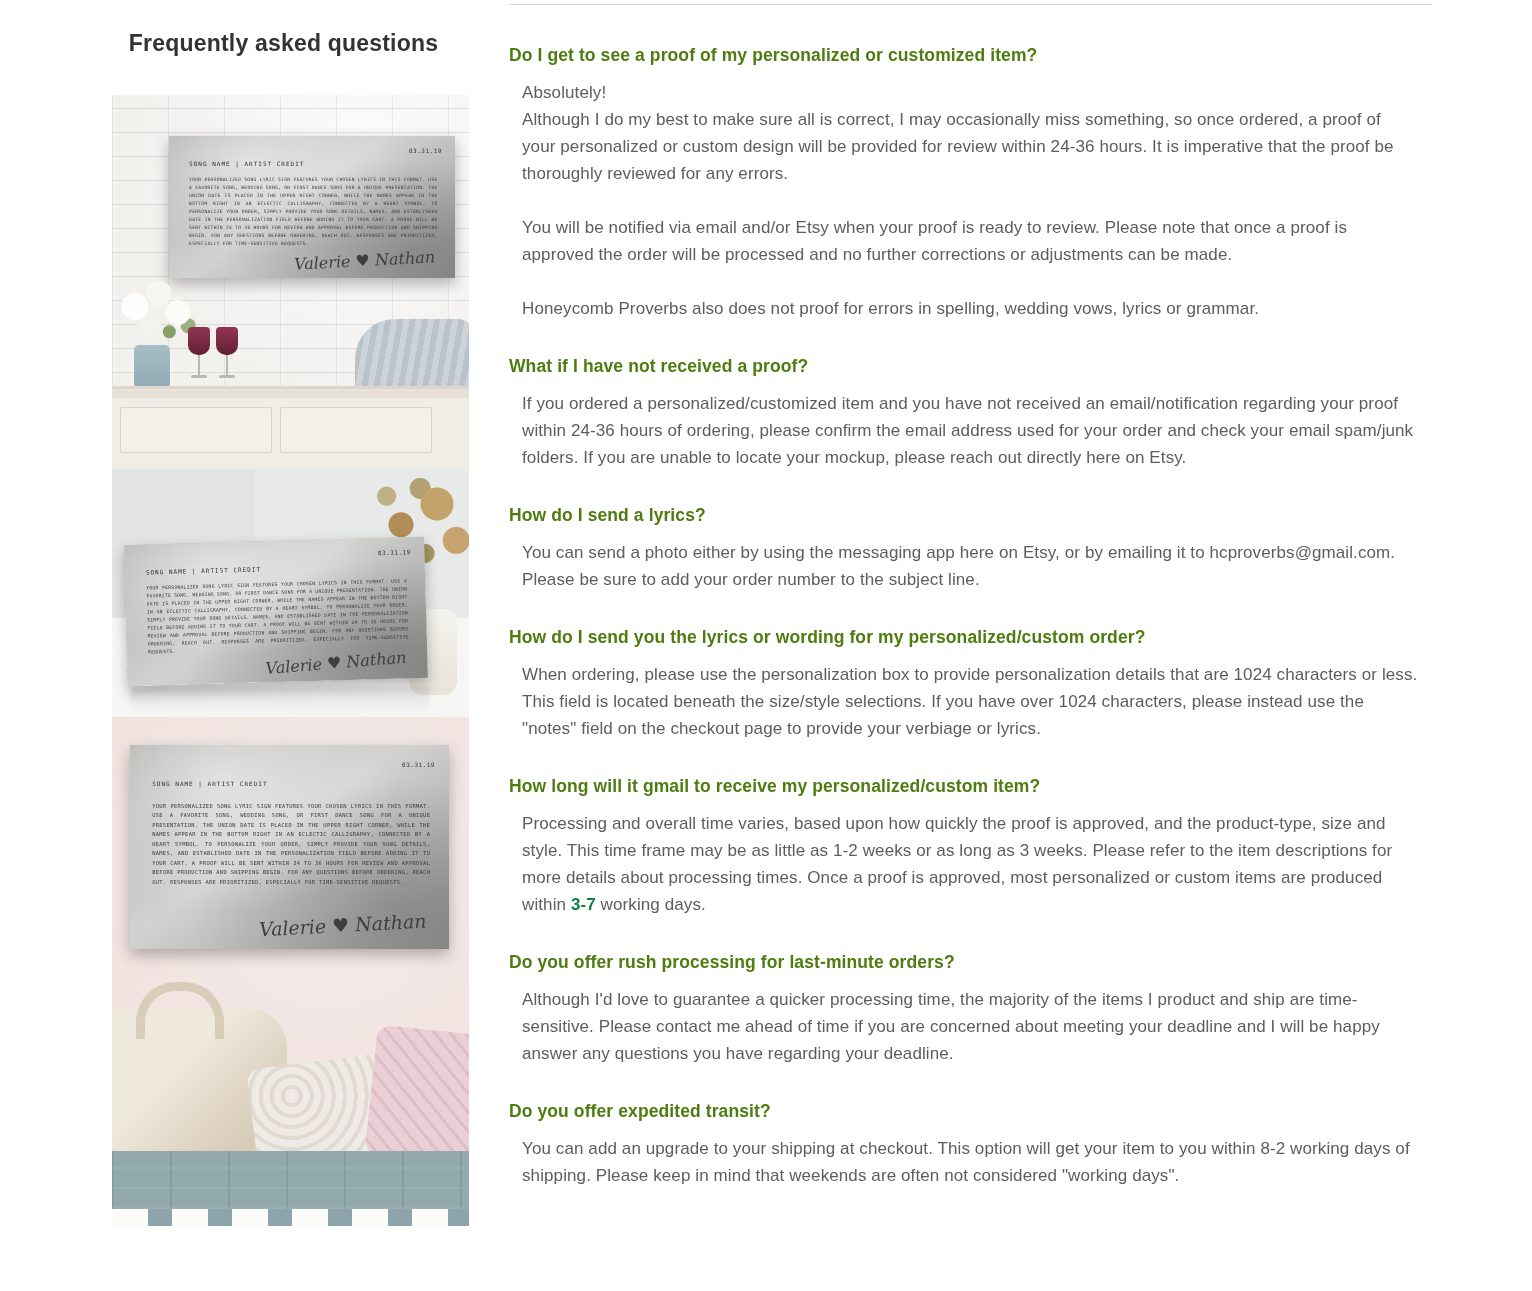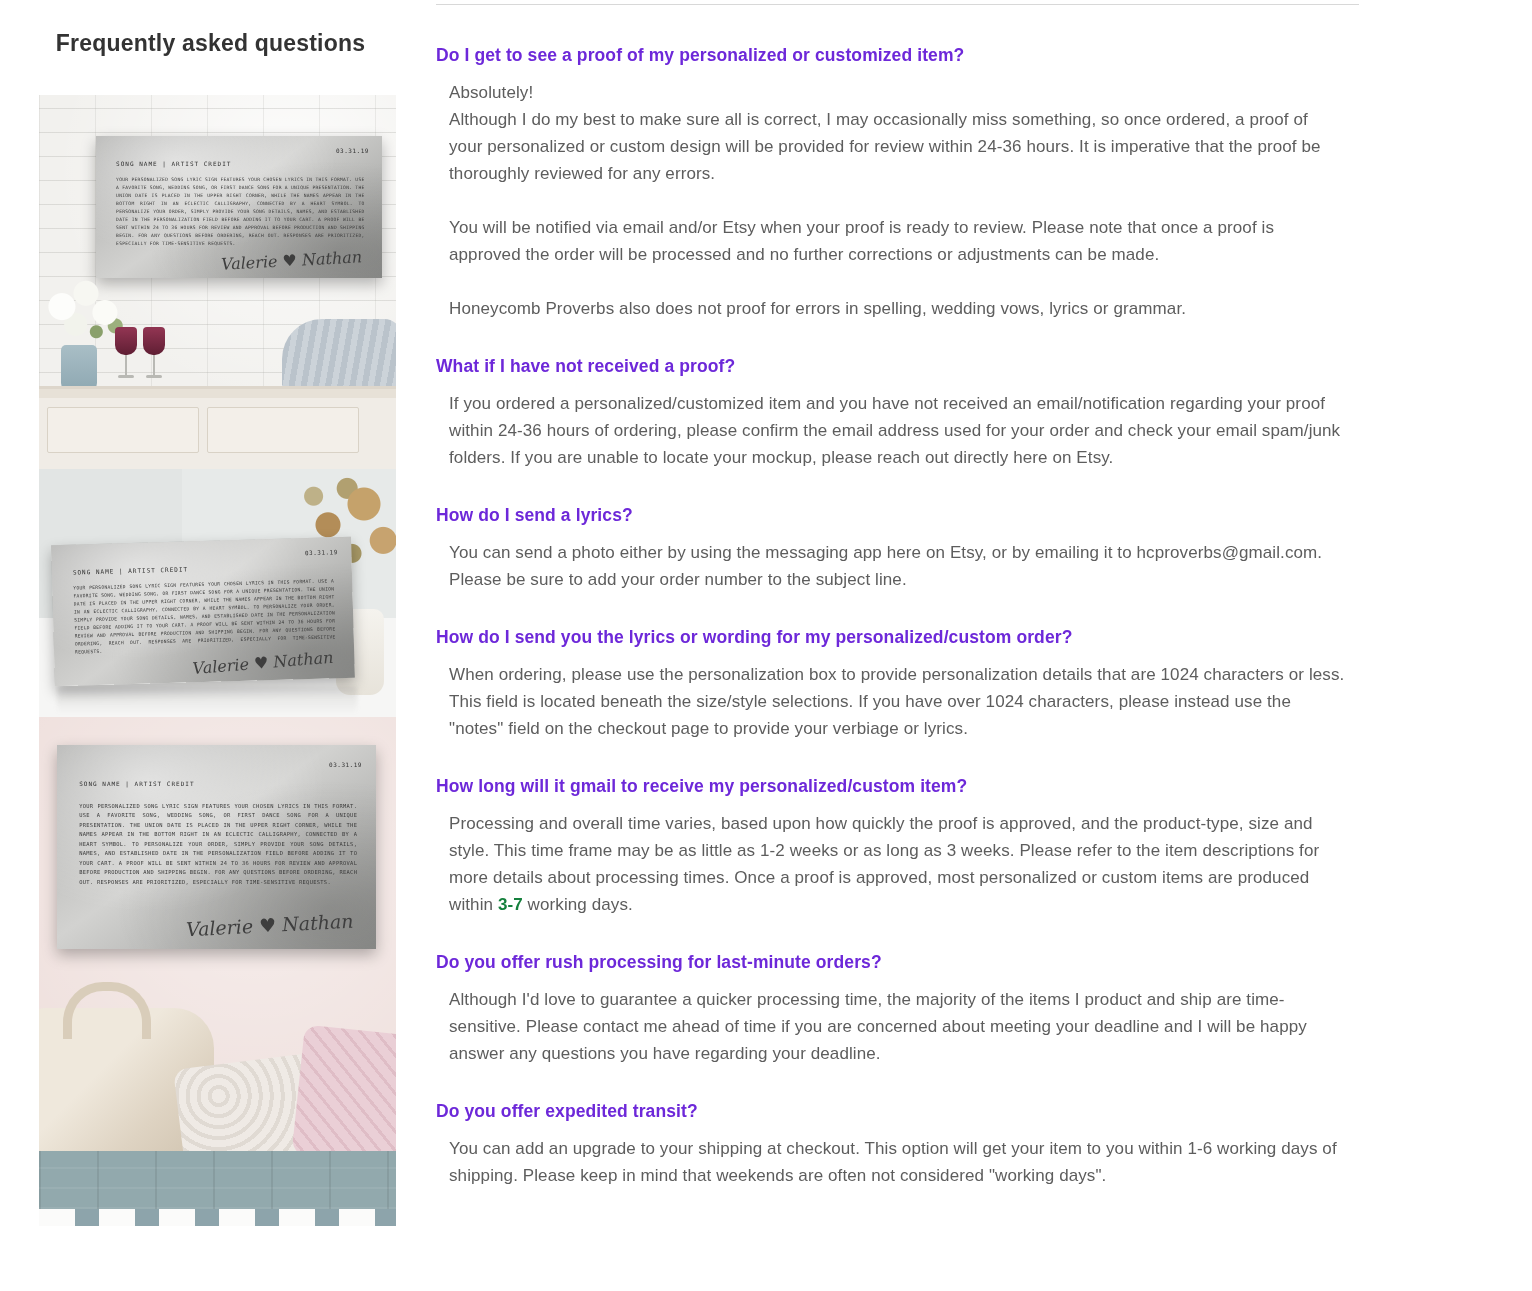--- a/index.html
+++ b/index.html
@@ -4,21 +4,21 @@
 <style>
   html,body{margin:0;padding:0;background:#ffffff;}
   body{
     width:1532px;height:1291px;position:relative;overflow:hidden;
     font-family:"Liberation Sans","DejaVu Sans",sans-serif;
     -webkit-font-smoothing:antialiased;
   }
   .page{display:flex;align-items:flex-start;}
 
   
-  .left-col{width:343px;margin-left:39px;flex:0 0 auto;}
+  .left-col{width:343px;margin-left:112px;flex:0 0 auto;}
   .faq-title{
     margin:30px 0 38px;text-align:center;
     font-size:23px;font-weight:700;color:#333333;letter-spacing:.2px;
   }
   .photo{position:relative;width:357px;overflow:hidden;}
 
   
   .photo1{height:374px;background-color:#f2f1ee;
     background-image:
       repeating-linear-gradient(0deg, rgba(160,160,155,.28) 0 1px, transparent 1px 24px),
@@ -99,21 +99,21 @@
     font-size:16px;color:#3e3e3e;transform:rotate(-3deg);white-space:nowrap;}
   .sign1{left:16%;top:11%;width:80%;height:38%;}
   .sign2{left:4%;top:29%;width:84%;height:57%;transform:rotate(-1.6deg);}
   .sign3{left:5%;top:5.5%;width:89.5%;height:40%;}
   .sign3 .sign-body{font-size:5.4px;}
   .sign3 .sign-sig{font-size:19px;}
 
   
   .right-col{flex:0 0 923px;margin-left:54px;margin-top:4px;border-top:1px solid #d8d8d8;padding-top:40px;}
   .faq-item{margin-bottom:34px;}
-  .faq-q{margin:0 0 4px;font-size:17.5px;font-weight:700;color:#6d28d9;letter-spacing:.1px;}
+  .faq-q{margin:0 0 4px;font-size:17.5px;font-weight:700;color:#4d7c0f;letter-spacing:.1px;}
   .faq-a p{margin:13px;font-size:17px;line-height:27px;color:#5d5d5d;white-space:pre-line;letter-spacing:.1px;}
   .faq-a p + p{margin-top:27px;}
   .faq-a strong.hl{font-weight:600;color:#15803d;}
 </style>
 </head>
 <body>
 
 <div class="page">
 
   <div class="left-col">
@@ -215,19 +215,19 @@
         </div>
         <div class="faq-item">
           <h3 class="faq-q">Do you offer rush processing for last-minute orders?</h3>
           <div class="faq-a">
             <p>Although I'd love to guarantee a quicker processing time, the majority of the items I product and ship are time-sensitive. Please contact me ahead of time if you are concerned about meeting your deadline and I will be happy answer any questions you have regarding your deadline.</p>
           </div>
         </div>
         <div class="faq-item">
           <h3 class="faq-q">Do you offer expedited transit?</h3>
           <div class="faq-a">
-            <p>You can add an upgrade to your shipping at checkout. This option will get your item to you within 1-6 working days of shipping. Please keep in mind that weekends are often not considered "working days".</p>
+            <p>You can add an upgrade to your shipping at checkout. This option will get your item to you within 8-2 working days of shipping. Please keep in mind that weekends are often not considered "working days".</p>
           </div>
         </div>
       </div>
   </div>
 
 </div>
 
 </body></html>

